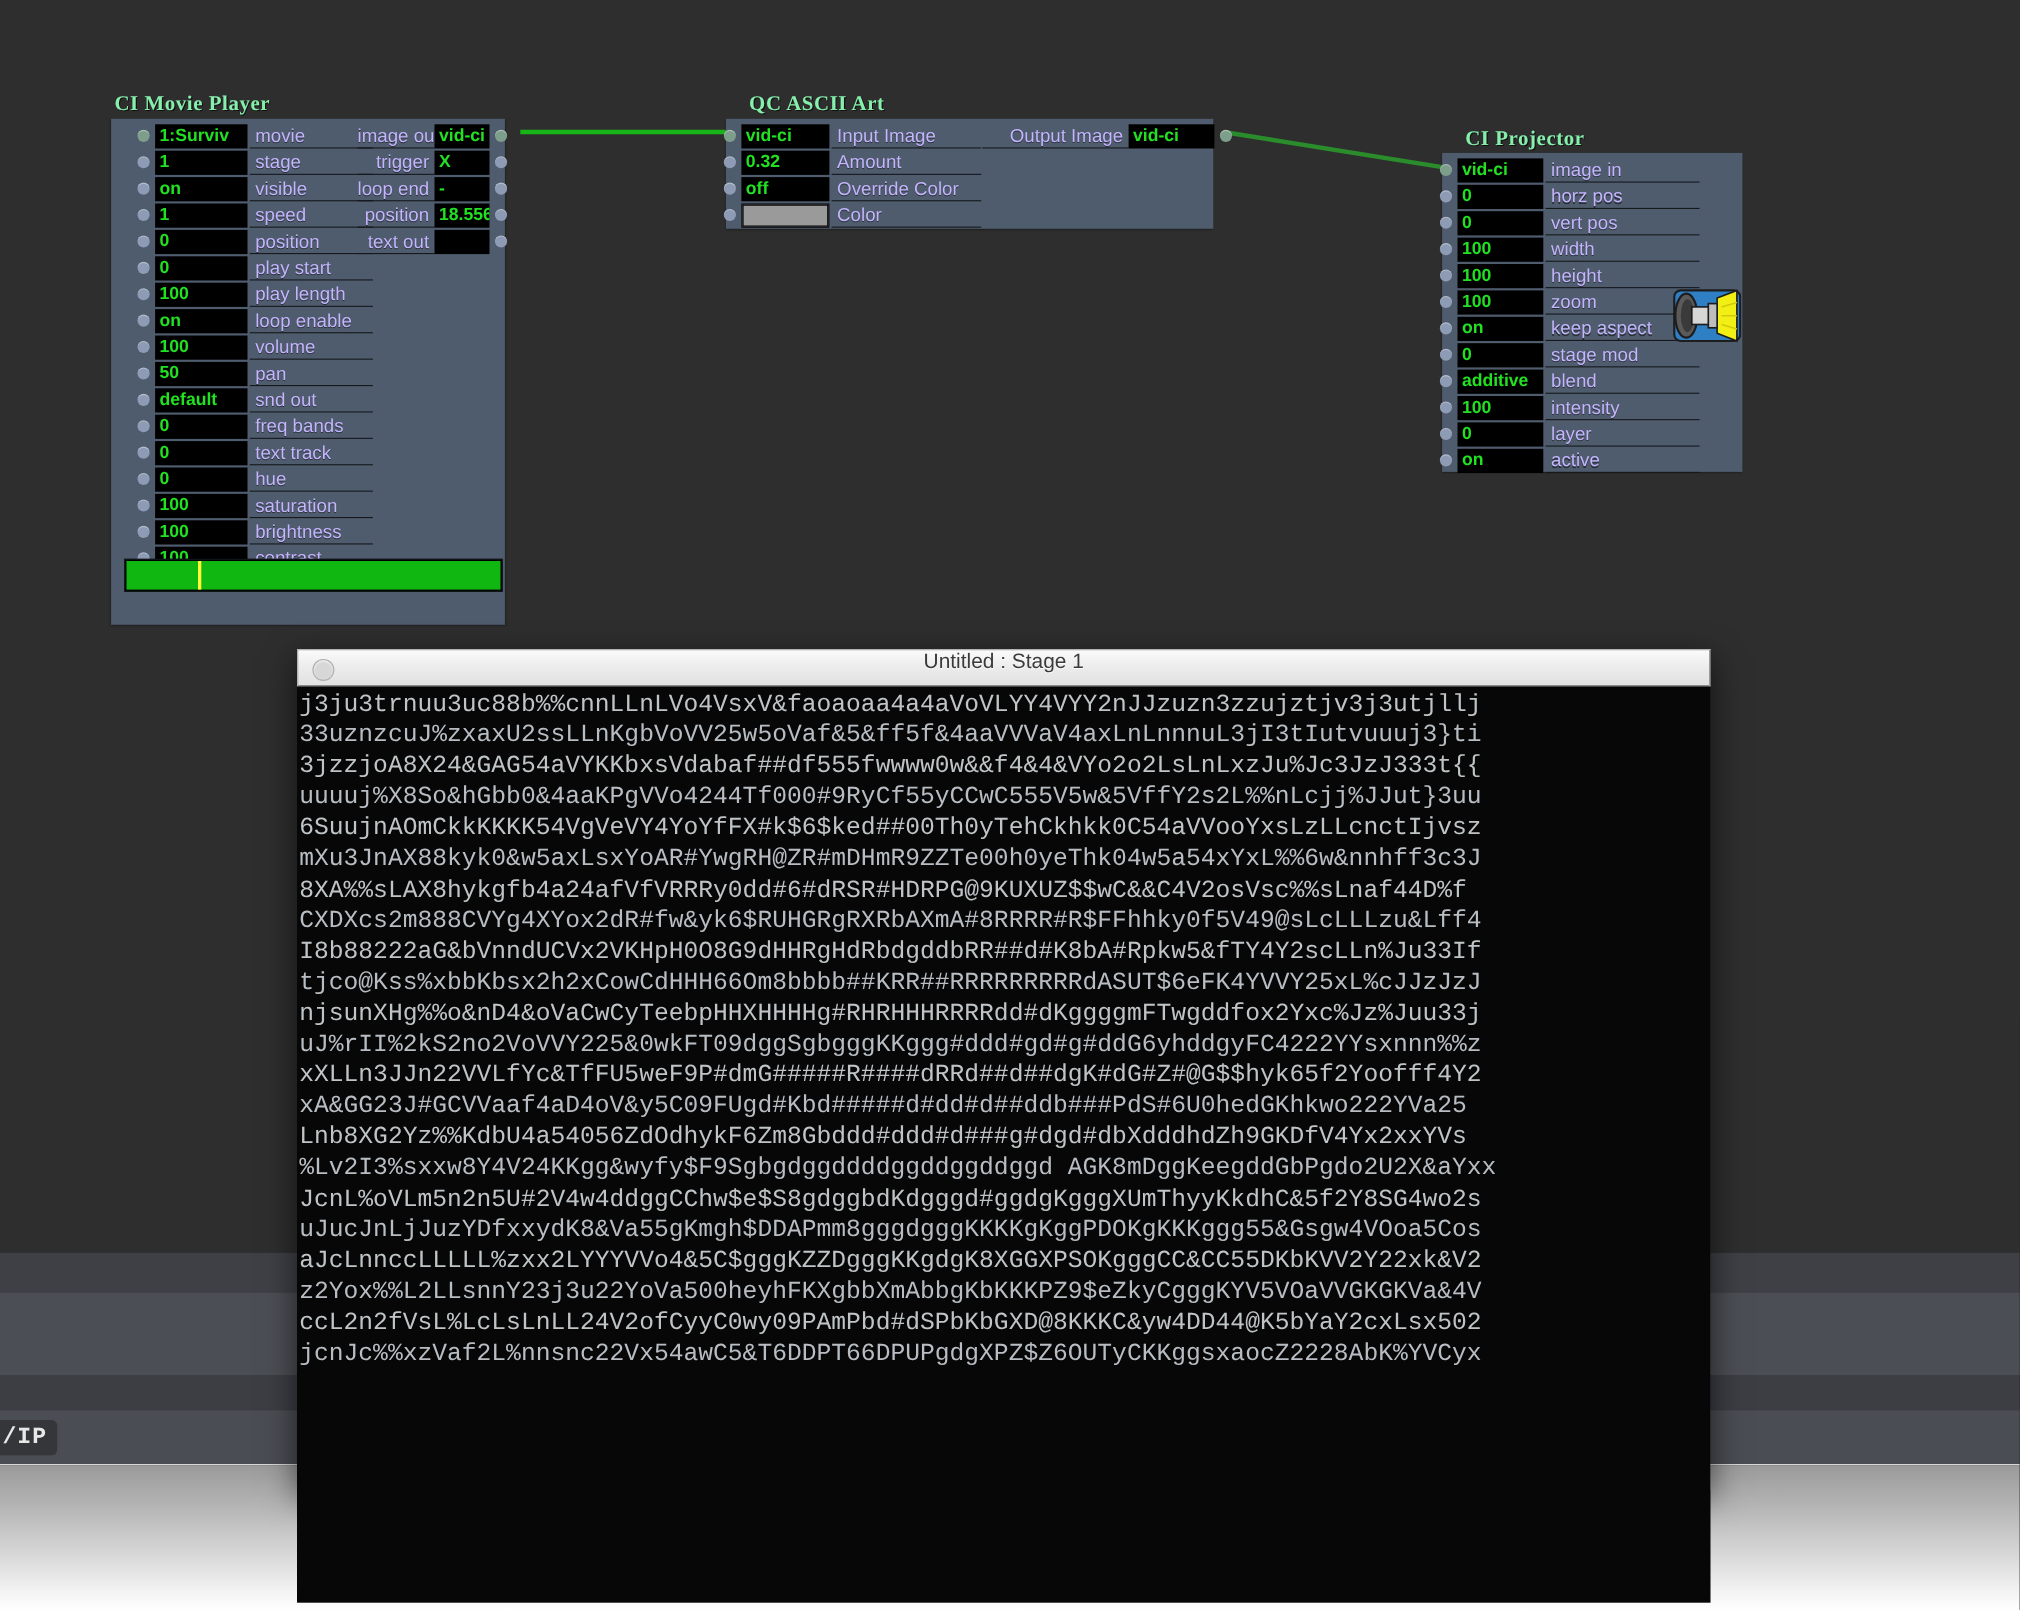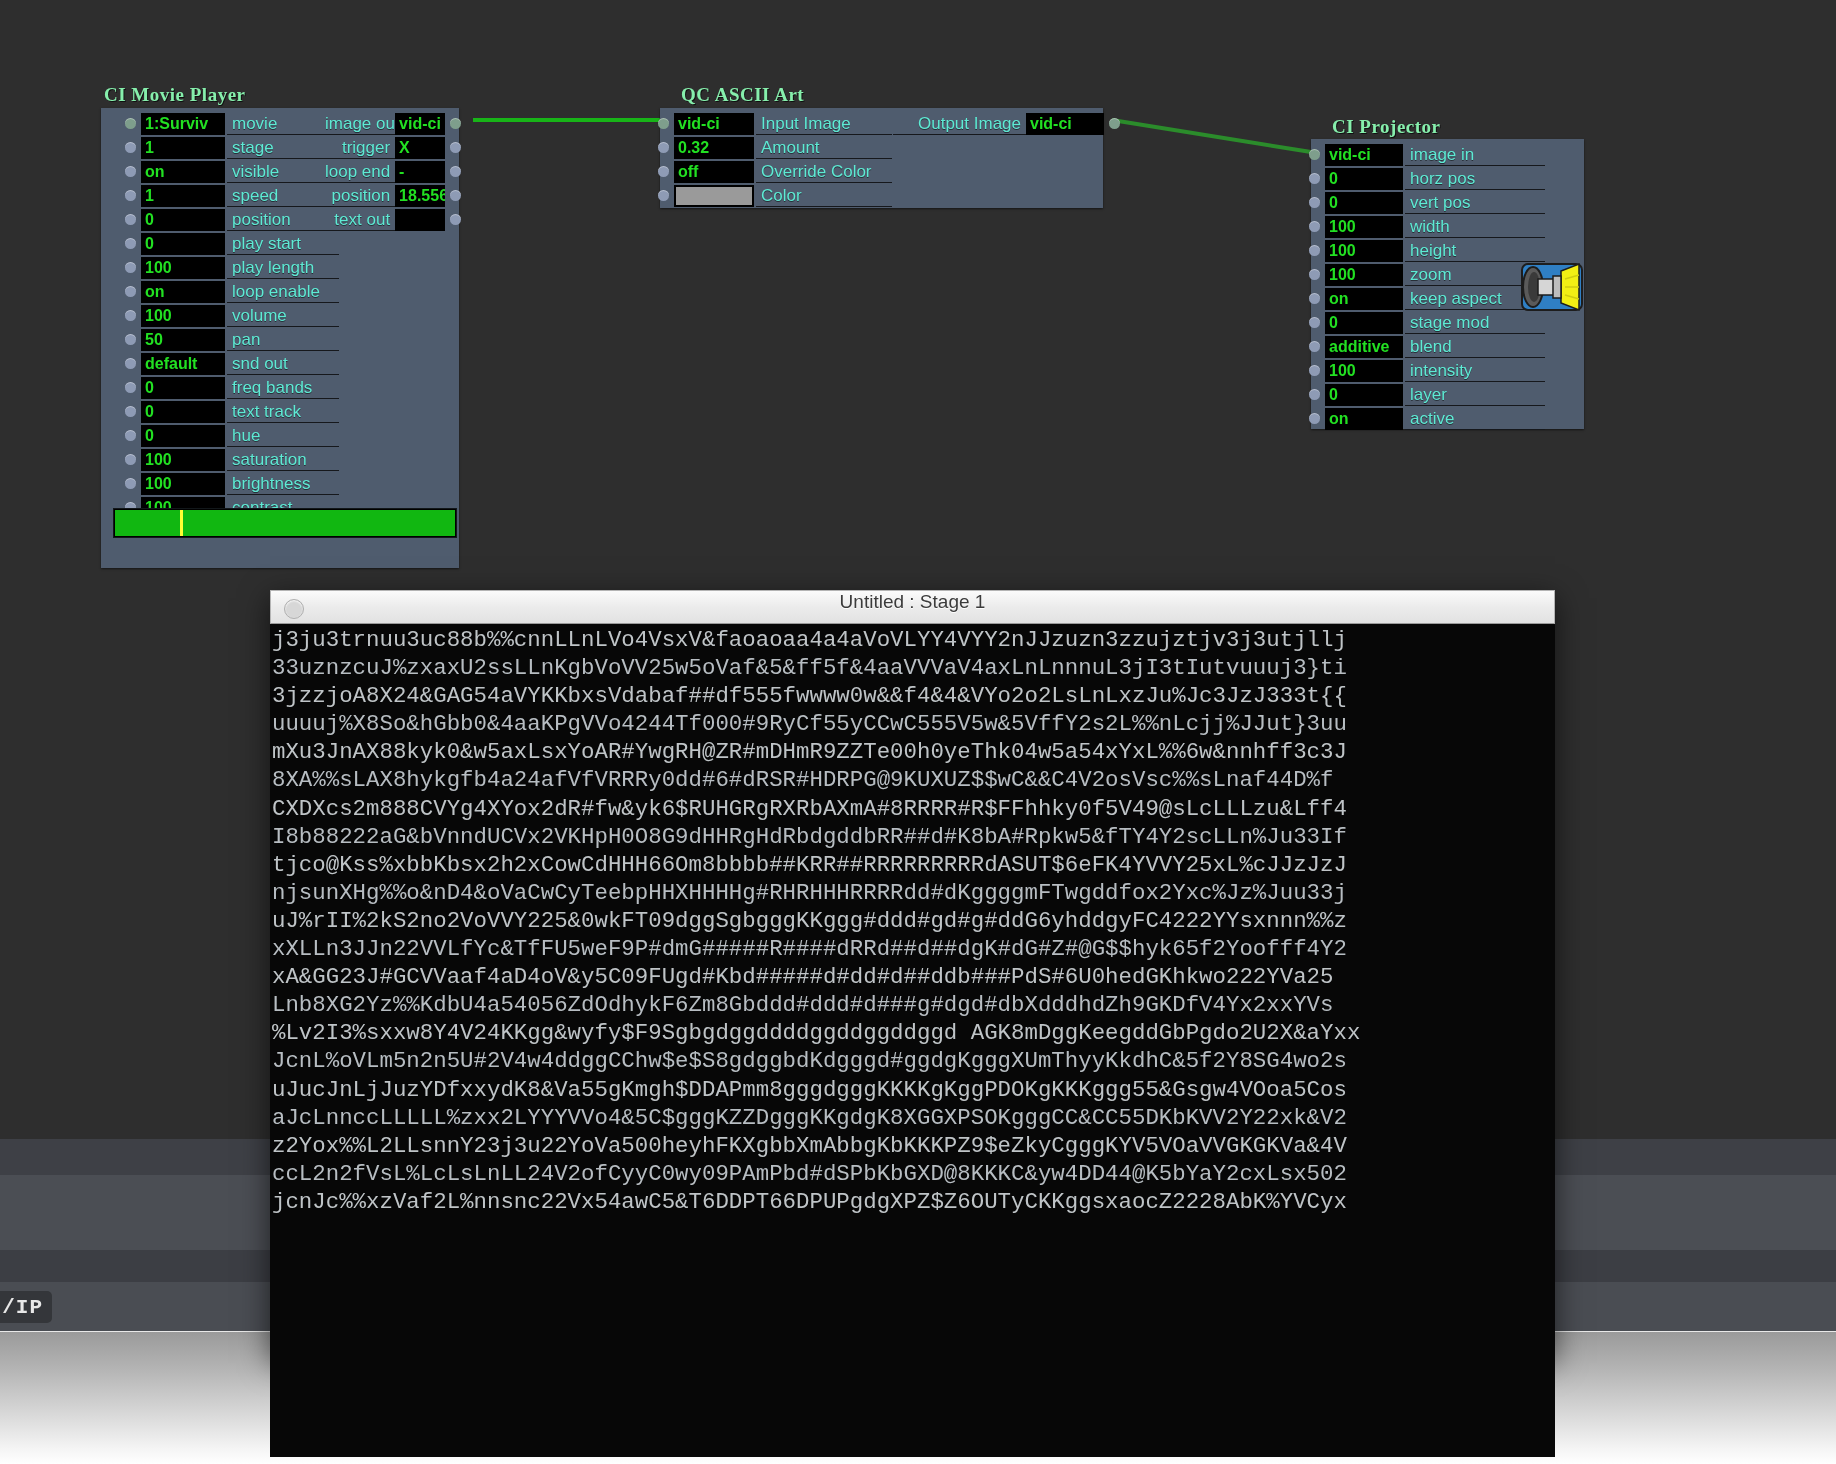--- a/index.html
+++ b/index.html
@@ -124,21 +124,21 @@
     font-size: 16px;
     line-height: 22px;
     height: 22px;
     padding: 0 4px;
     box-sizing: border-box;
     overflow: hidden;
     white-space: nowrap;
     display: block;
   }
   .lbl {
-    color: #5eead4;
+    color: #c4b5fd;
     font-size: 17px;
     font-family: "Liberation Sans", sans-serif;
     border-bottom: 1px solid #16181c;
     height: 22px;
     line-height: 21px;
     box-sizing: border-box;
     white-space: nowrap;
     overflow: hidden;
     text-shadow: 0 1px 0 rgba(0,0,0,0.5);
   }
@@ -557,20 +557,21 @@
     <div id="stage-titlebar">
       <div id="stage-close-btn"></div>
       <div id="stage-title-text">Untitled : Stage 1</div>
     </div>
     <div id="stage-body">
 
     <div class="ascii-line">j3ju3trnuu3uc88b%%cnnLLnLVo4VsxV&amp;faoaoaa4a4aVoVLYY4VYY2nJJzuzn3zzujztjv3j3utjllj</div>
         <div class="ascii-line">33uznzcuJ%zxaxU2ssLLnKgbVoVV25w5oVaf&amp;5&amp;ff5f&amp;4aaVVVaV4axLnLnnnuL3jI3tIutvuuuj3}ti</div>
         <div class="ascii-line">3jzzjoA8X24&amp;GAG54aVYKKbxsVdabaf##df555fwwww0w&amp;&amp;f4&amp;4&amp;VYo2o2LsLnLxzJu%Jc3JzJ333t{{</div>
         <div class="ascii-line">uuuuj%X8So&amp;hGbb0&amp;4aaKPgVVo4244Tf000#9RyCf55yCCwC555V5w&amp;5VffY2s2L%%nLcjj%JJut}3uu</div>
+        <div class="ascii-line">6SuujnAOmCkkKKKK54VgVeVY4YoYfFX#k$6$ked##00Th0yTehCkhkk0C54aVVooYxsLzLLcnctIjvsz</div>
         <div class="ascii-line">mXu3JnAX88kyk0&amp;w5axLsxYoAR#YwgRH@ZR#mDHmR9ZZTe00h0yeThk04w5a54xYxL%%6w&amp;nnhff3c3J</div>
         <div class="ascii-line">8XA%%sLAX8hykgfb4a24afVfVRRRy0dd#6#dRSR#HDRPG@9KUXUZ$$wC&amp;&amp;C4V2osVsc%%sLnaf44D%f</div>
         <div class="ascii-line">CXDXcs2m888CVYg4XYox2dR#fw&amp;yk6$RUHGRgRXRbAXmA#8RRRR#R$FFhhky0f5V49@sLcLLLzu&amp;Lff4</div>
         <div class="ascii-line">I8b88222aG&amp;bVnndUCVx2VKHpH0O8G9dHHRgHdRbdgddbRR##d#K8bA#Rpkw5&amp;fTY4Y2scLLn%Ju33If</div>
         <div class="ascii-line">tjco@Kss%xbbKbsx2h2xCowCdHHH66Om8bbbb##KRR##RRRRRRRRRdASUT$6eFK4YVVY25xL%cJJzJzJ</div>
         <div class="ascii-line">njsunXHg%%o&amp;nD4&amp;oVaCwCyTeebpHHXHHHHg#RHRHHHRRRRdd#dKggggmFTwgddfox2Yxc%Jz%Juu33j</div>
         <div class="ascii-line">uJ%rII%2kS2no2VoVVY225&amp;0wkFT09dggSgbgggKKggg#ddd#gd#g#ddG6yhddgyFC4222YYsxnnn%%z</div>
         <div class="ascii-line">xXLLn3JJn22VVLfYc&amp;TfFU5weF9P#dmG#####R####dRRd##d##dgK#dG#Z#@G$$hyk65f2Yoofff4Y2</div>
         <div class="ascii-line">xA&amp;GG23J#GCVVaaf4aD4oV&amp;y5C09FUgd#Kbd#####d#dd#d##ddb###PdS#6U0hedGKhkwo222YVa25</div>
         <div class="ascii-line">Lnb8XG2Yz%%KdbU4a54056ZdOdhykF6Zm8Gbddd#ddd#d###g#dgd#dbXdddhdZh9GKDfV4Yx2xxYVs</div>

